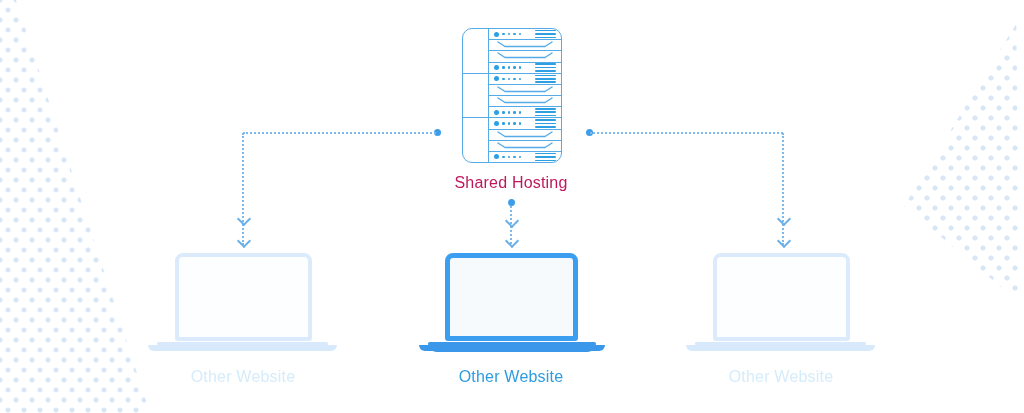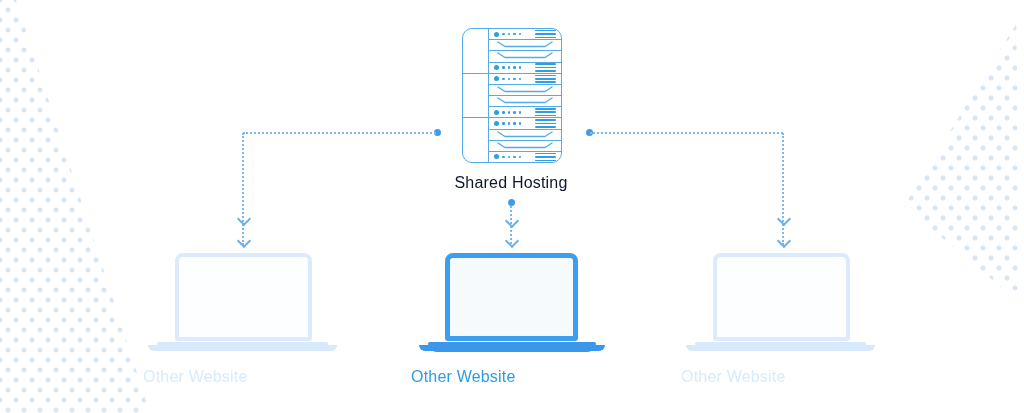--- a/index.html
+++ b/index.html
@@ -39,24 +39,24 @@
   .r-dots{gap:3px;padding:0 5px;}
   .bd{width:5px;height:5px;border-radius:50%;background:#2e9fe2;flex:none;}
   .sd{width:2.5px;height:2.5px;border-radius:50%;background:#2e9fe2;flex:none;}
   .vents{margin-left:auto;display:flex;flex-direction:column;gap:1.8px;}
   .vents i{display:block;width:21px;height:1.6px;background:#2e9fe2;border-radius:1px;}
   .r-trap{justify-content:center;align-items:flex-start;}
   .r-trap svg{display:block;margin-top:1px;}
   
   .diagram-title{
     position:absolute;left:411px;top:174px;width:200px;text-align:center;
-    font-size:16px;font-weight:500;color:#0f172a;letter-spacing:.2px;
+    font-size:16px;font-weight:500;color:#be185d;letter-spacing:.2px;
   }
   .node-label{
-    position:absolute;top:368px;width:200px;
+    position:absolute;top:368px;width:200px;text-align:center;
     font-size:16px;font-weight:500;letter-spacing:.2px;
   }
   .label-left{left:143px;color:#d5ecfb;}
   .label-center{left:411px;color:#2d9ce0;}
   .label-right{left:681px;color:#d5ecfb;}
   
   .line-h{position:absolute;height:0;border-top:2px dotted #7cb9ee;}
   .line-v{position:absolute;width:0;border-left:2px dotted #7cb9ee;}
   .anchor{position:absolute;width:7px;height:7px;border-radius:50%;background:#3e9de9;}
   .chev{

